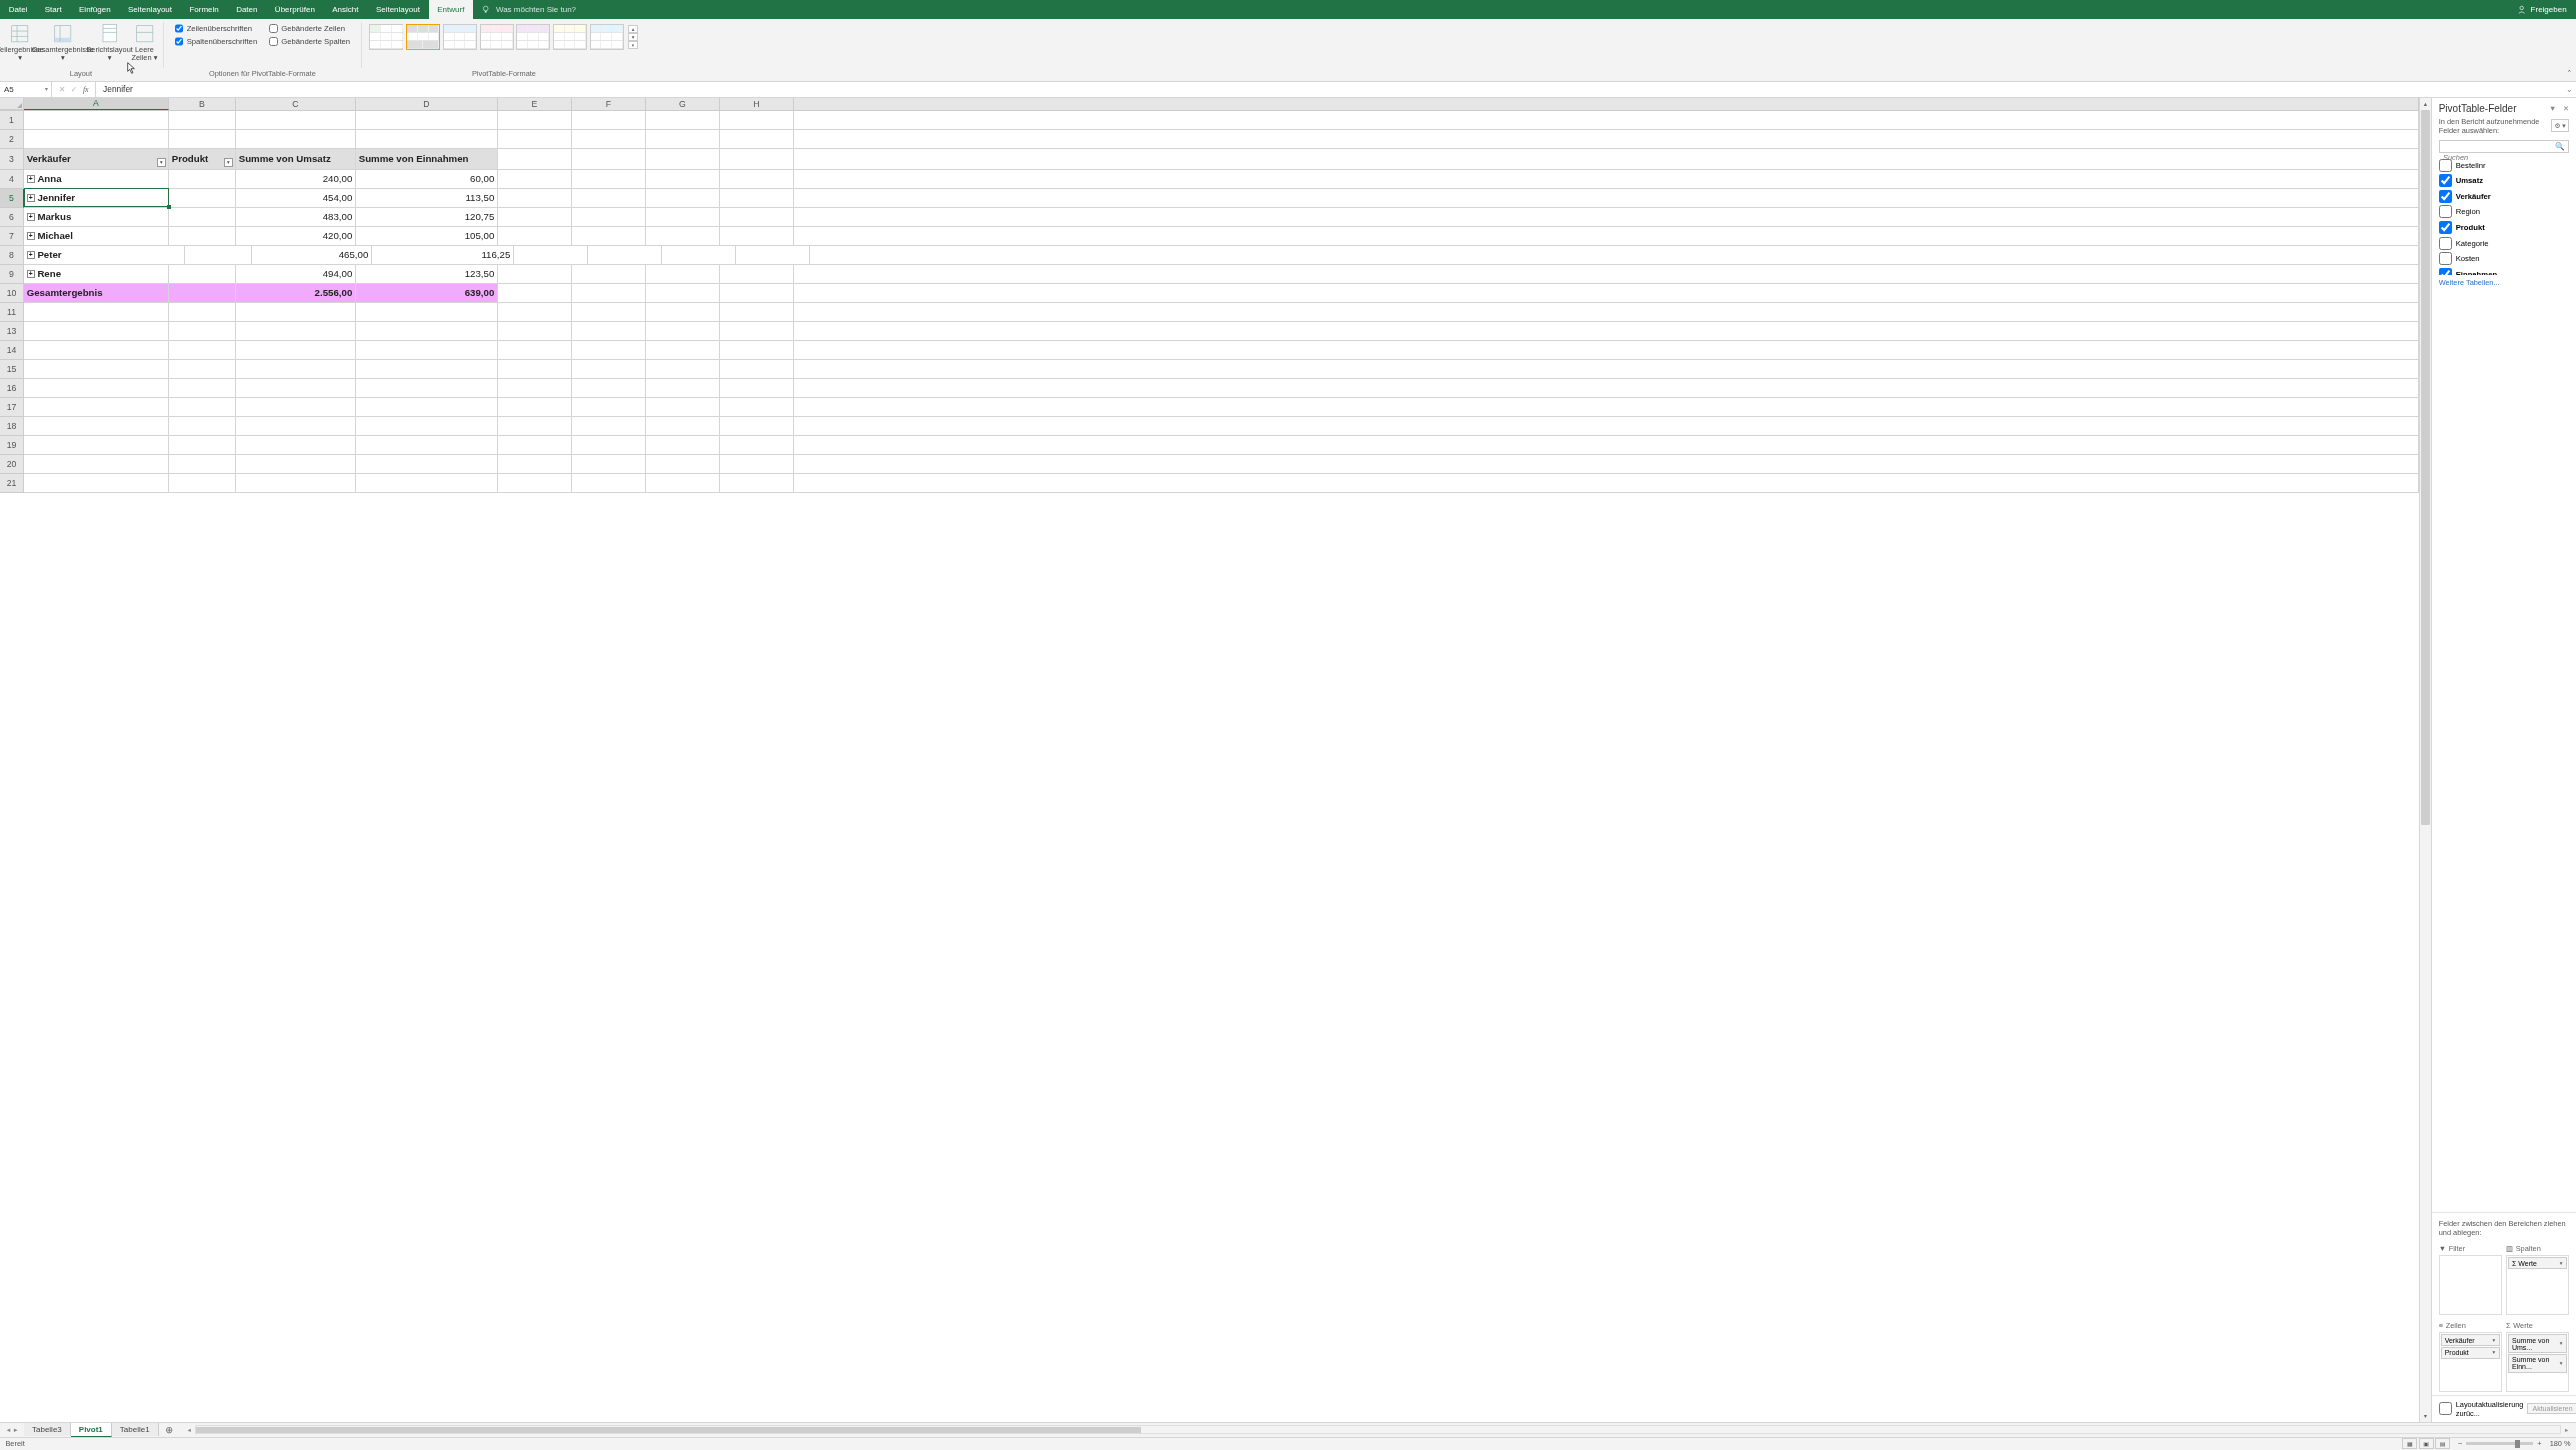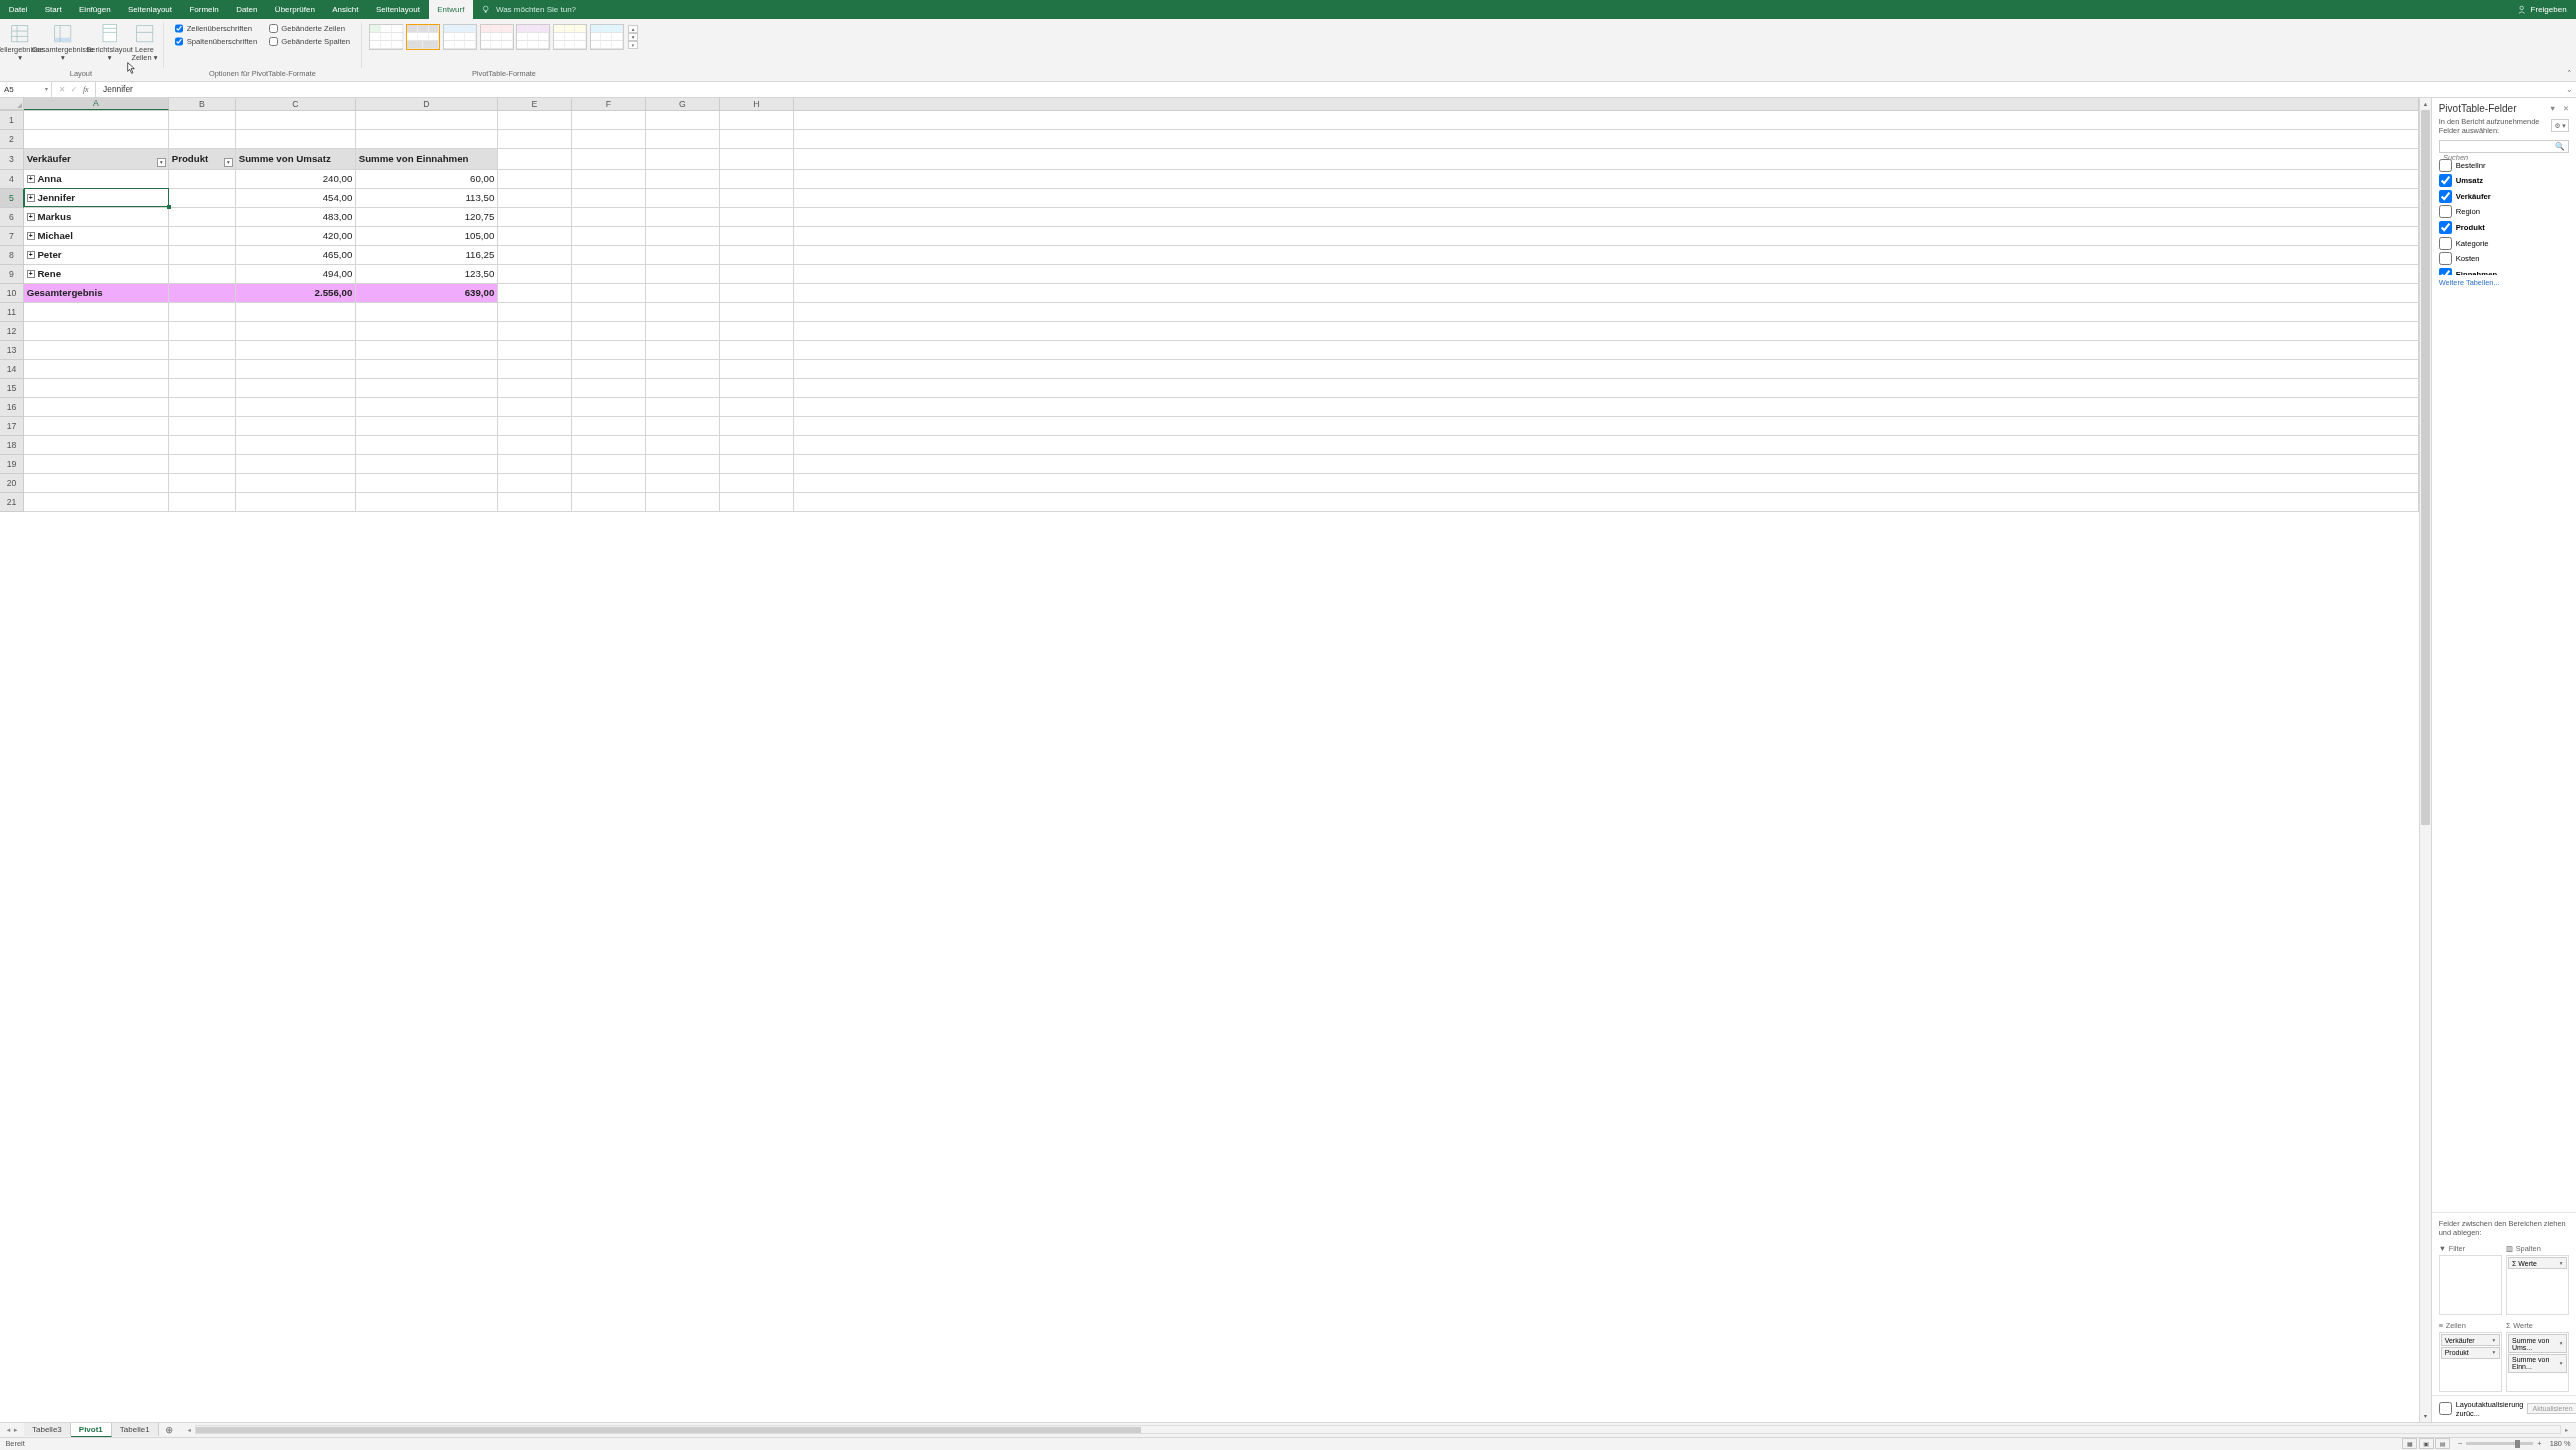--- a/index.html
+++ b/index.html
@@ -484,21 +484,21 @@
         <div class="cell right" style="width:120px">420,00</div>
         <div class="cell right" style="width:142px">105,00</div>
         <div class="cell" style="width:74px"></div>
           <div class="cell" style="width:74px"></div>
           <div class="cell" style="width:74px"></div>
           <div class="cell" style="width:74px"></div>
           <div class="cell" style="flex:1"></div>
       </div>
       <div class="gridrow">
           <div class="rowhdr">8</div>
-        <div class="cell b" style="width:145px">
+        <div class="cell b" style="width:161px">
             <span class="expand">+</span>
             <span>Peter</span>
           </div>
         <div class="cell" style="width:67px"></div>
         <div class="cell right" style="width:120px">465,00</div>
         <div class="cell right" style="width:142px">116,25</div>
         <div class="cell" style="width:74px"></div>
           <div class="cell" style="width:74px"></div>
           <div class="cell" style="width:74px"></div>
           <div class="cell" style="width:74px"></div>
@@ -527,32 +527,20 @@
         <div class="cell totalfill right" style="width:142px">639,00</div>
         <div class="cell" style="width:74px"></div>
           <div class="cell" style="width:74px"></div>
           <div class="cell" style="width:74px"></div>
           <div class="cell" style="width:74px"></div>
           <div class="cell" style="flex:1"></div>
       </div>
 
       <div class="gridrow">
           <div class="rowhdr">11</div>
-          <div class="cell" style="width:145px"></div>
-          <div class="cell" style="width:67px"></div>
-          <div class="cell" style="width:120px"></div>
-          <div class="cell" style="width:142px"></div>
-          <div class="cell" style="width:74px"></div>
-          <div class="cell" style="width:74px"></div>
-          <div class="cell" style="width:74px"></div>
-          <div class="cell" style="width:74px"></div>
-          <div class="cell" style="flex:1"></div>
-        </div>
-      <div class="gridrow">
-          <div class="rowhdr">12</div>
           <div class="cell" style="width:145px"></div>
           <div class="cell" style="width:67px"></div>
           <div class="cell" style="width:120px"></div>
           <div class="cell" style="width:142px"></div>
           <div class="cell" style="width:74px"></div>
           <div class="cell" style="width:74px"></div>
           <div class="cell" style="width:74px"></div>
           <div class="cell" style="width:74px"></div>
           <div class="cell" style="flex:1"></div>
         </div>

